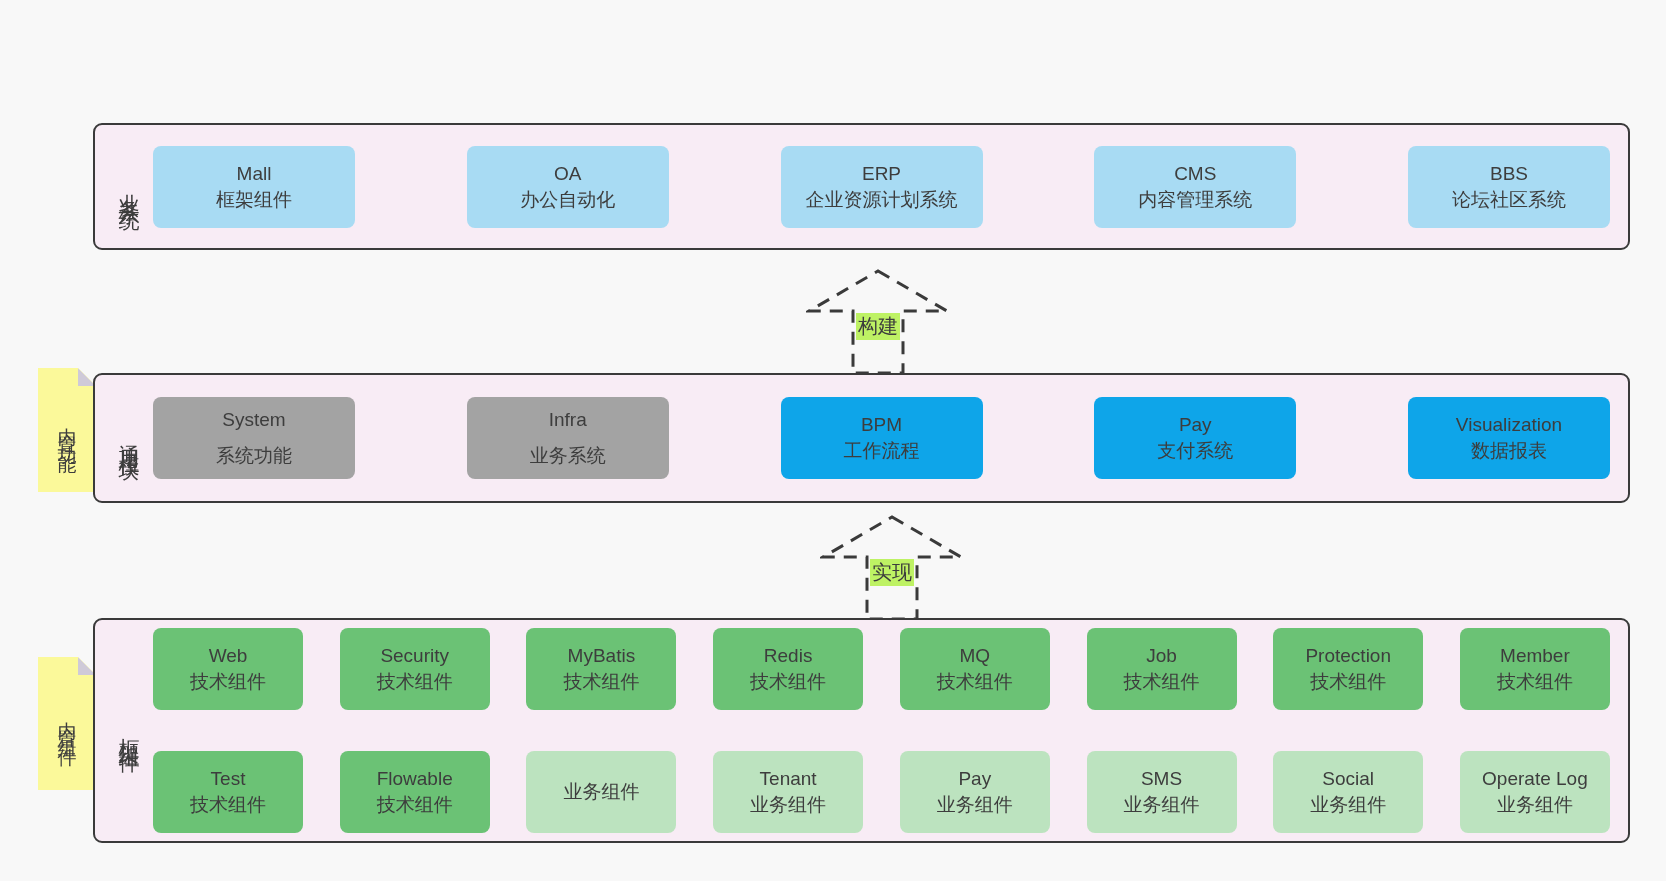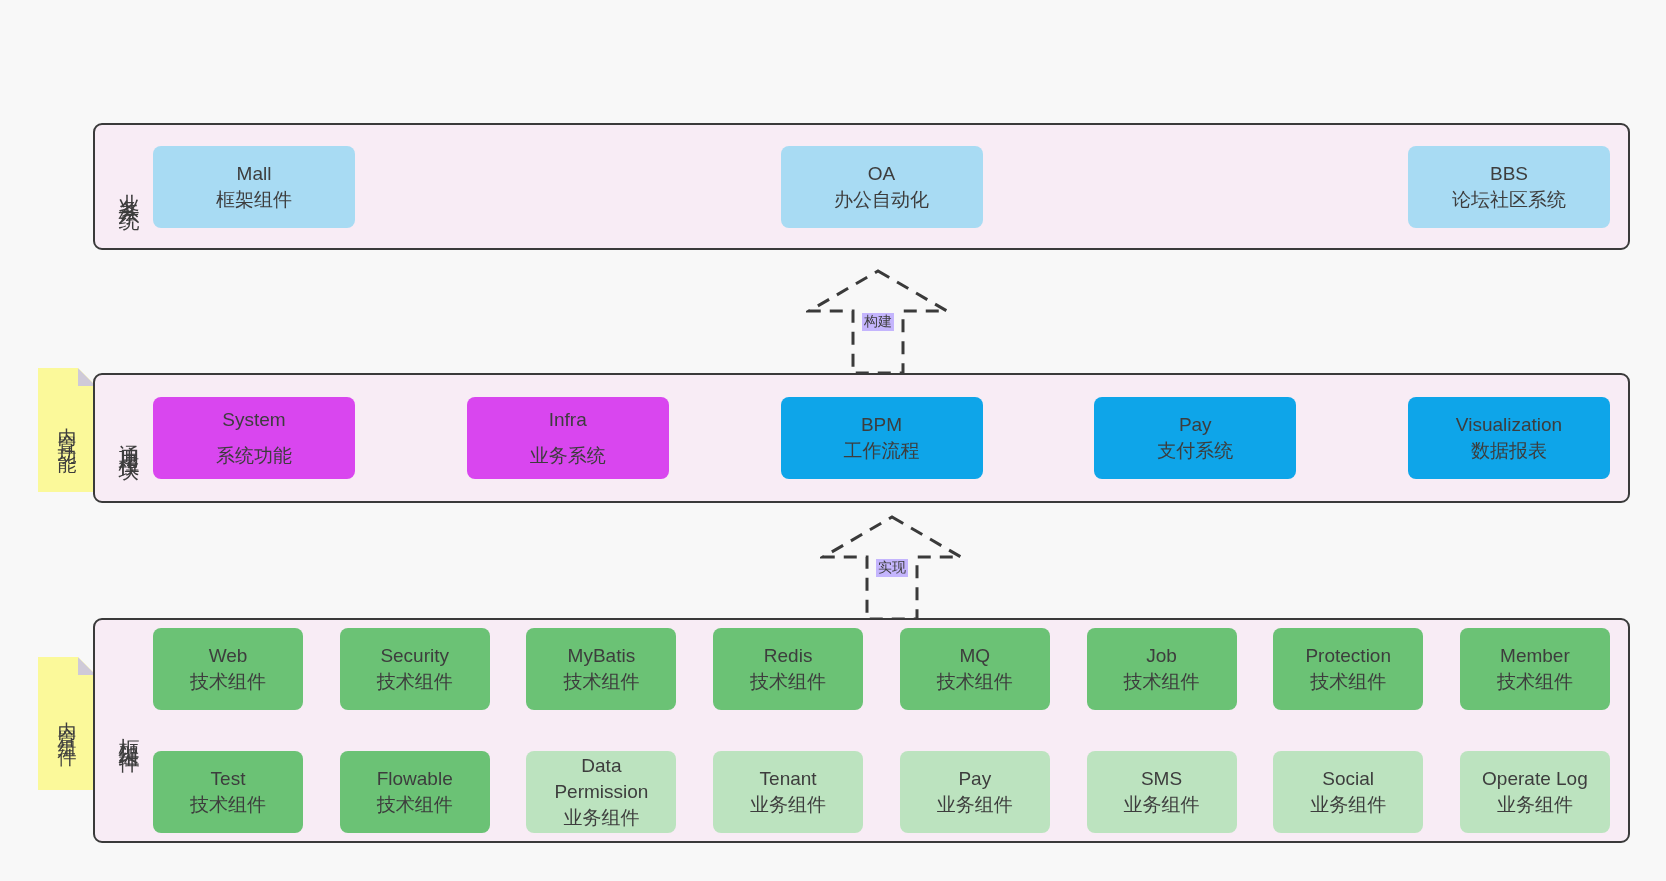--- a/index.html
+++ b/index.html
@@ -58,21 +58,21 @@
     justify-content: center;
     align-items: center;
     text-align: center;
     font-size: 19px;
     line-height: 26px;
     padding: 2px 6px;
   }
   .box-wide   { width: 202px; }
   .box-narrow { width: 150px; }
   .blue        { background: #a8dbf3; }
-  .red         { background: #d946ef; gap: 10px; }
+  .red         { background: #a3a3a3; gap: 10px; }
   .pink        { background: #0ea5e9; }
   .green       { background: #6bc275; }
   .green-light { background: #bce3bf; }
   .note {
     position: absolute;
     left: 38px;
     width: 58px;
     background: #fbf99a;
     z-index: 1;
     clip-path: polygon(0 0, calc(100% - 18px) 0, 100% 18px, 100% 100%, 0 100%);
@@ -103,22 +103,22 @@
     z-index: 2;
   }
   .arrow-build     { left: 806px; top: 268px; }
   .arrow-implement { left: 820px; top: 514px; }
   .arrow svg { position: absolute; inset: 0; }
   .arrow-label {
     position: absolute;
     left: 50%;
     top: 45px;
     transform: translateX(-50%);
-    background: #c4b5fd;
-    font-size: 14px;
+    background: #bef264;
+    font-size: 20px;
     padding: 0 2px;
     white-space: nowrap;
   }
 </style>
 </head>
 <body>
 
 <div class="note note-modules">
   <div class="vlabel">内置功能</div>
 </div>
@@ -129,20 +129,28 @@
 <div class="panel panel-business">
   <div class="vlabel">业务系统</div>
   <div class="boxes">
     <div class="box box-wide blue">
       <div>Mall</div>
       <div>框架组件</div>
     </div>
     <div class="box box-wide blue">
       <div>OA</div>
       <div>办公自动化</div>
+    </div>
+    <div class="box box-wide blue">
+      <div>ERP</div>
+      <div>企业资源计划系统</div>
+    </div>
+    <div class="box box-wide blue">
+      <div>CMS</div>
+      <div>内容管理系统</div>
     </div>
     <div class="box box-wide blue">
       <div>BBS</div>
       <div>论坛社区系统</div>
     </div>
   </div>
 </div>
 
 <div class="arrow arrow-build">
   <svg viewBox="0 0 144 108">
@@ -224,21 +232,20 @@
     <div class="boxes">
       <div class="box box-narrow green">
         <div>Test</div>
         <div>技术组件</div>
       </div>
       <div class="box box-narrow green">
         <div>Flowable</div>
         <div>技术组件</div>
       </div>
       <div class="box box-narrow green-light">
-        <div>Data Permission</div>
         <div>业务组件</div>
       </div>
       <div class="box box-narrow green-light">
         <div>Tenant</div>
         <div>业务组件</div>
       </div>
       <div class="box box-narrow green-light">
         <div>Pay</div>
         <div>业务组件</div>
       </div>

